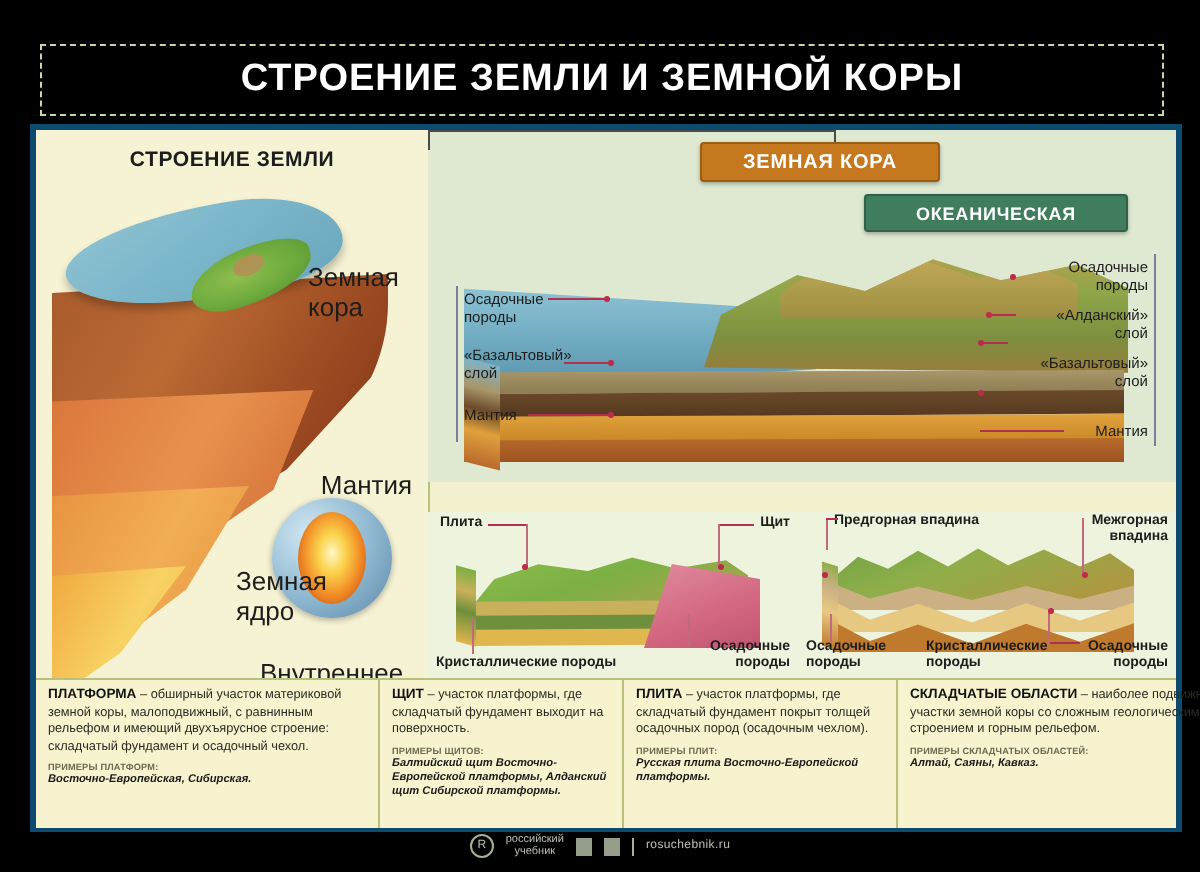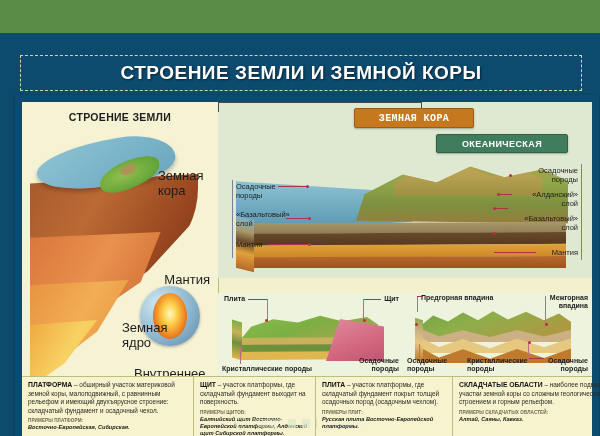--- a/index.html
+++ b/index.html
@@ -2,38 +2,38 @@
 <html><head>
 <meta charset="utf-8">
 <style>
   html,body{margin:0;padding:0;}
   body{
     width:600px;height:436px;overflow:hidden;
     background:#5a8c47;
     font-family:"Liberation Sans", sans-serif;
     position:relative;
   }
-  .poster{position:absolute;inset:0;background:#0c4a6e;margin-top:33px;}
+  .poster{position:absolute;inset:0;background:#000000;}
 
   
   .title-band{
     position:absolute;left:20px;top:22px;width:560px;height:34px;
     border:1px dashed #c9d8a6;
     display:flex;align-items:center;justify-content:center;
   }
   .title-text{
     color:#ffffff;font-size:19px;font-weight:bold;letter-spacing:.5px;
     text-shadow:1px 1px 2px rgba(0,0,0,.55);
     white-space:nowrap;
   }
 
   
   .card{
     position:absolute;left:15px;top:62px;width:570px;height:348px;
-    background:#f2f0cd;border:7px solid #0c4a6e;
+    background:#f2f0cd;border:3px solid #0c4a6e;
     box-shadow:0 1px 3px rgba(0,0,0,.35);
   }
 
   
   .left-panel{
     position:absolute;left:0;top:0;width:196px;height:274px;
     background:#f6f2d4;border-right:1px solid #b9c07c;
     overflow:hidden;
   }
   .left-title{
@@ -100,21 +100,21 @@
   
   .crust-panel{
     position:absolute;left:196px;top:0;width:374px;height:176px;
     background:#dfe9d2;overflow:hidden;
   }
   .badge{
     position:absolute;color:#fff;font-weight:bold;font-size:9px;
     display:flex;align-items:center;justify-content:center;
     border-radius:2px;box-shadow:0 1px 2px rgba(0,0,0,.3);letter-spacing:.4px;
   }
-  .badge-main{left:136px;top:6px;width:118px;height:18px;background:#c5781d;border:1px solid #9c5c12;font-size:10px;font-family:Liberation Mono, monospace;}
+  .badge-main{left:136px;top:6px;width:118px;height:18px;background:#c5781d;border:1px solid #9c5c12;font-size:10px;}
   .badge-ocean{left:22px;top:32px;width:124px;height:17px;background:#2268b3;border:1px solid #18508c;}
   .badge-cont{left:218px;top:32px;width:130px;height:17px;background:#3f7d5d;border:1px solid #2f614a;}
   .conn-h{left:84px;top:24px;width:202px;height:9px;border-left:1px solid #4a4a4a;border-right:1px solid #4a4a4a;border-top:1px solid #4a4a4a;}
 
   .crust-block{
     position:absolute;left:18px;top:58px;width:330px;height:104px;
   }
   .ocean-water{
     position:absolute;left:0;top:18px;width:176px;height:56px;
     background:linear-gradient(180deg,#8fc4d4 0%,#6fa9c0 55%,#5892aa 100%);

